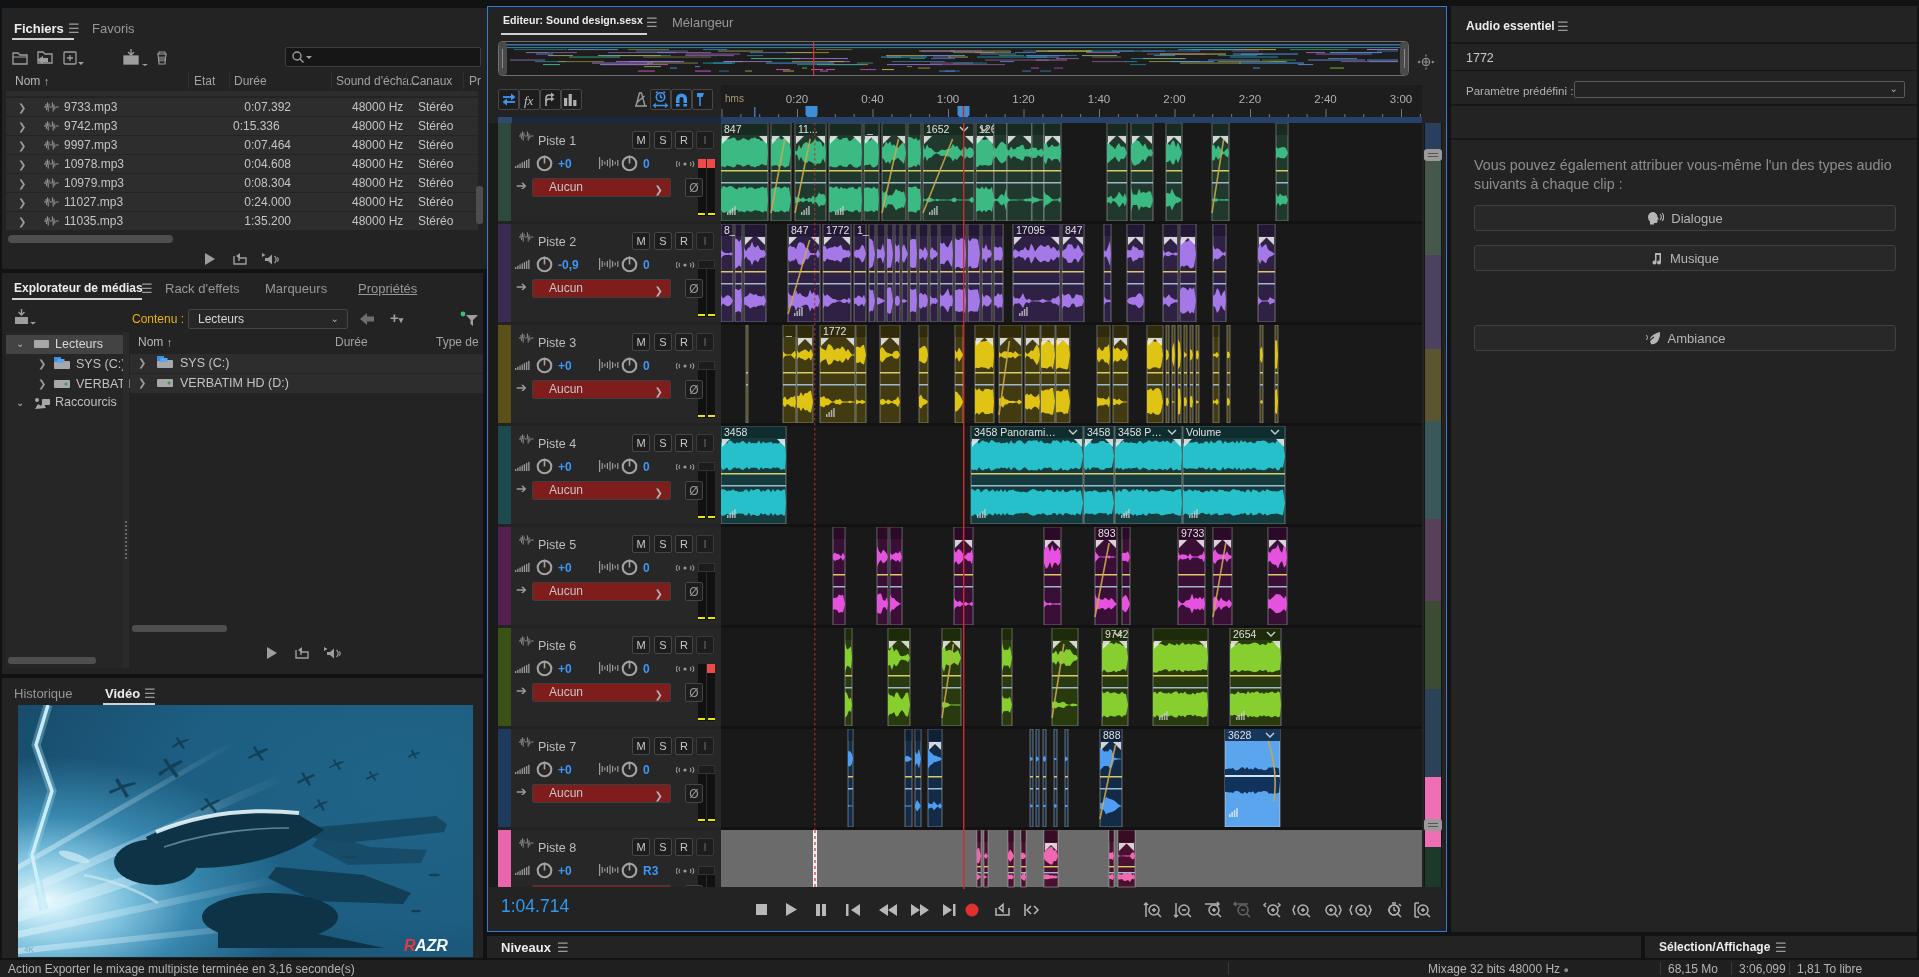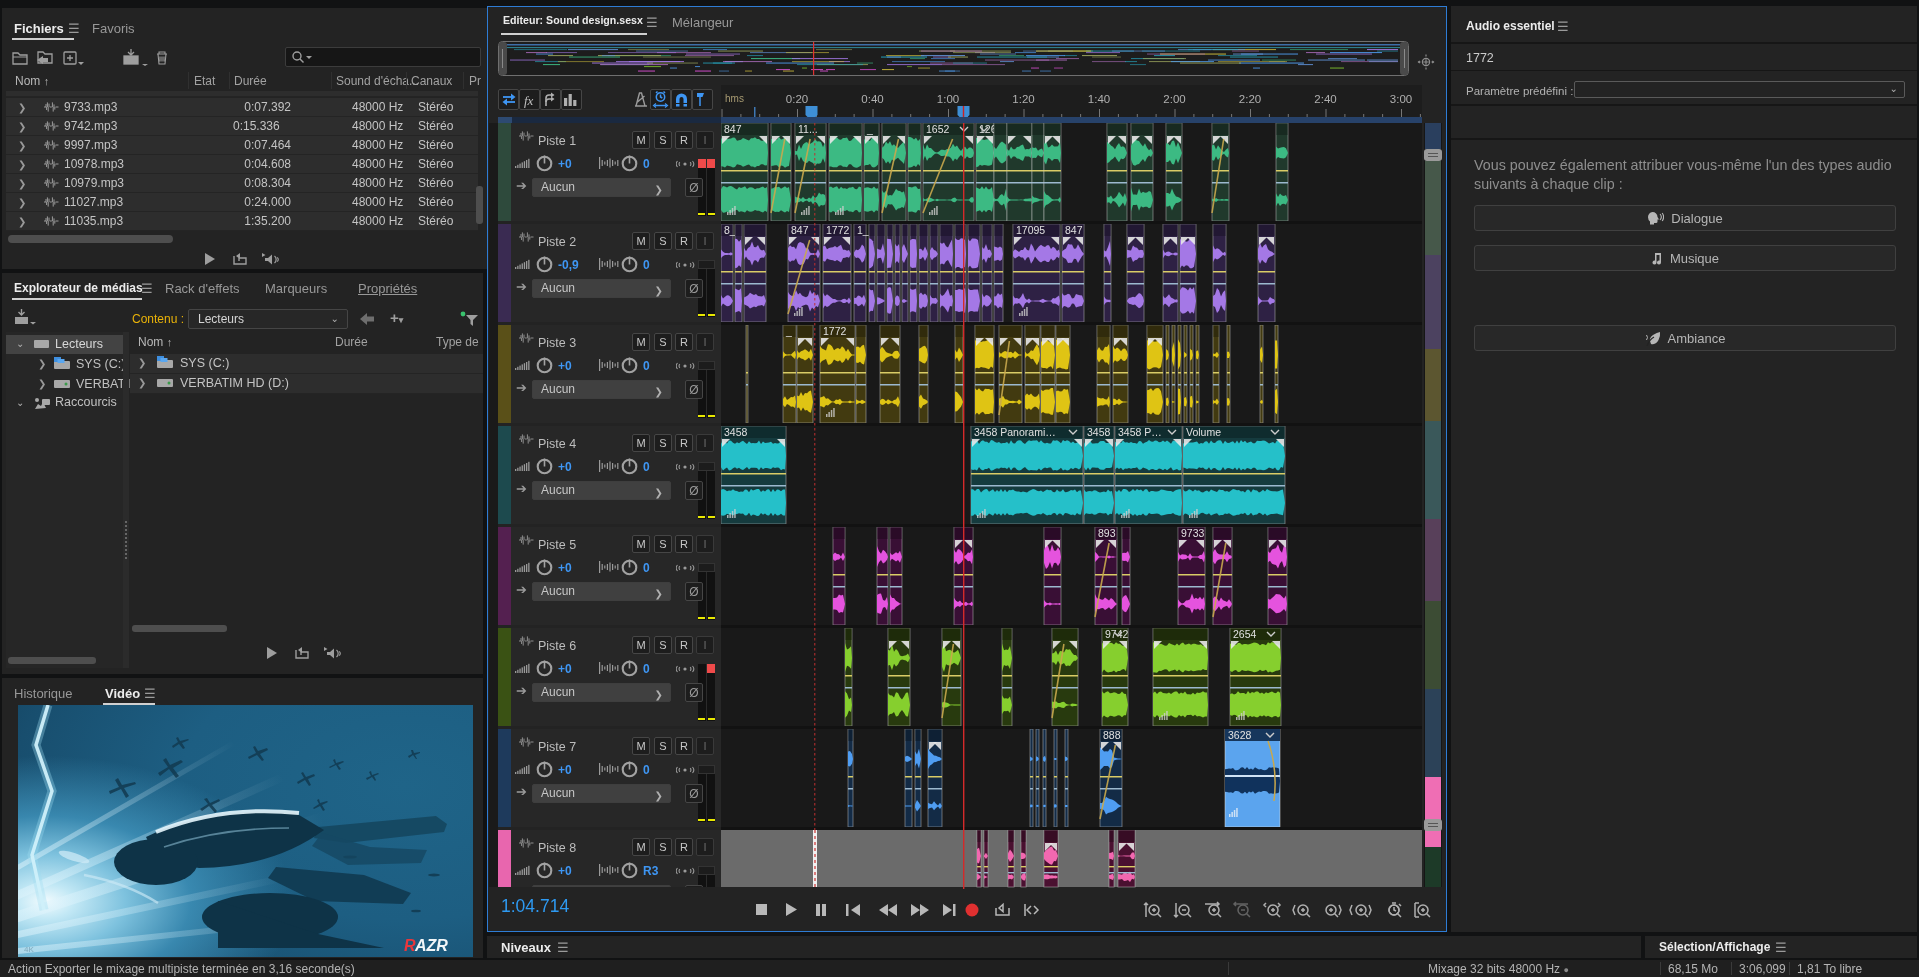--- a/index.html
+++ b/index.html
@@ -8,22 +8,22 @@
 .tabon{color:#ececec;font-weight:bold;}
 .tabunder{position:absolute;height:2px;background:#d0d0d0;}
 .hamb{color:#9a9a9a;font-size:13px;position:absolute;letter-spacing:0;}
 svg{display:block;}
 .colhdr{font-size:12px;color:#a2a2a2;position:absolute;white-space:nowrap;}
 .frow{position:absolute;left:4px;width:472px;height:19px;background:#2d2d2d;
  border-bottom:1px solid #242424;color:#c4c4c4;font-size:12px;line-height:19px;white-space:nowrap;}
 .btnbox{position:absolute;border:1px solid #464646;background:#1d1d1d;border-radius:2px;}
 .msri{width:18px;height:18px;color:#c8c8c8;font-size:11px;text-align:center;line-height:17px;}
 .knoblbl{position:absolute;color:#3e96f4;font-weight:bold;font-size:12px;}
-.aucun{position:absolute;height:19px;background:#404040;border:1px solid #3e3e3e;border-radius:2px;
- color:#c6c6c6;font-size:12px;line-height:17px;padding-left:8px;}
+.aucun{position:absolute;height:19px;background:#7f1d1d;border:1px solid #3e3e3e;border-radius:2px;
+ color:#c6c6c6;font-size:12px;line-height:17px;padding-left:16px;}
 .tname{position:absolute;color:#bdbdbd;font-size:12.5px;white-space:nowrap;}
 .ebtn{position:absolute;left:23px;width:422px;height:26px;background:#282828;border:1px solid #404040;
  border-radius:3px;color:#b6b6b6;font-size:13px;display:flex;align-items:center;justify-content:center;gap:7px;}
 .statustxt{color:#b4b4b4;font-size:12px;position:absolute;white-space:nowrap;}
 </style></head><body>
 <div class="panel" style="left:2px;top:8px;width:568px;height:261px;">
 <span class="tabtxt tabon" style="left:12px;top:13px;">Fichiers</span>
 <span class="hamb" style="left:66px;top:13px;">☰</span>
 <div class="tabunder" style="left:10px;top:30px;width:62px;"></div>
 <span class="tabtxt" style="left:90px;top:13px;">Favoris</span>

